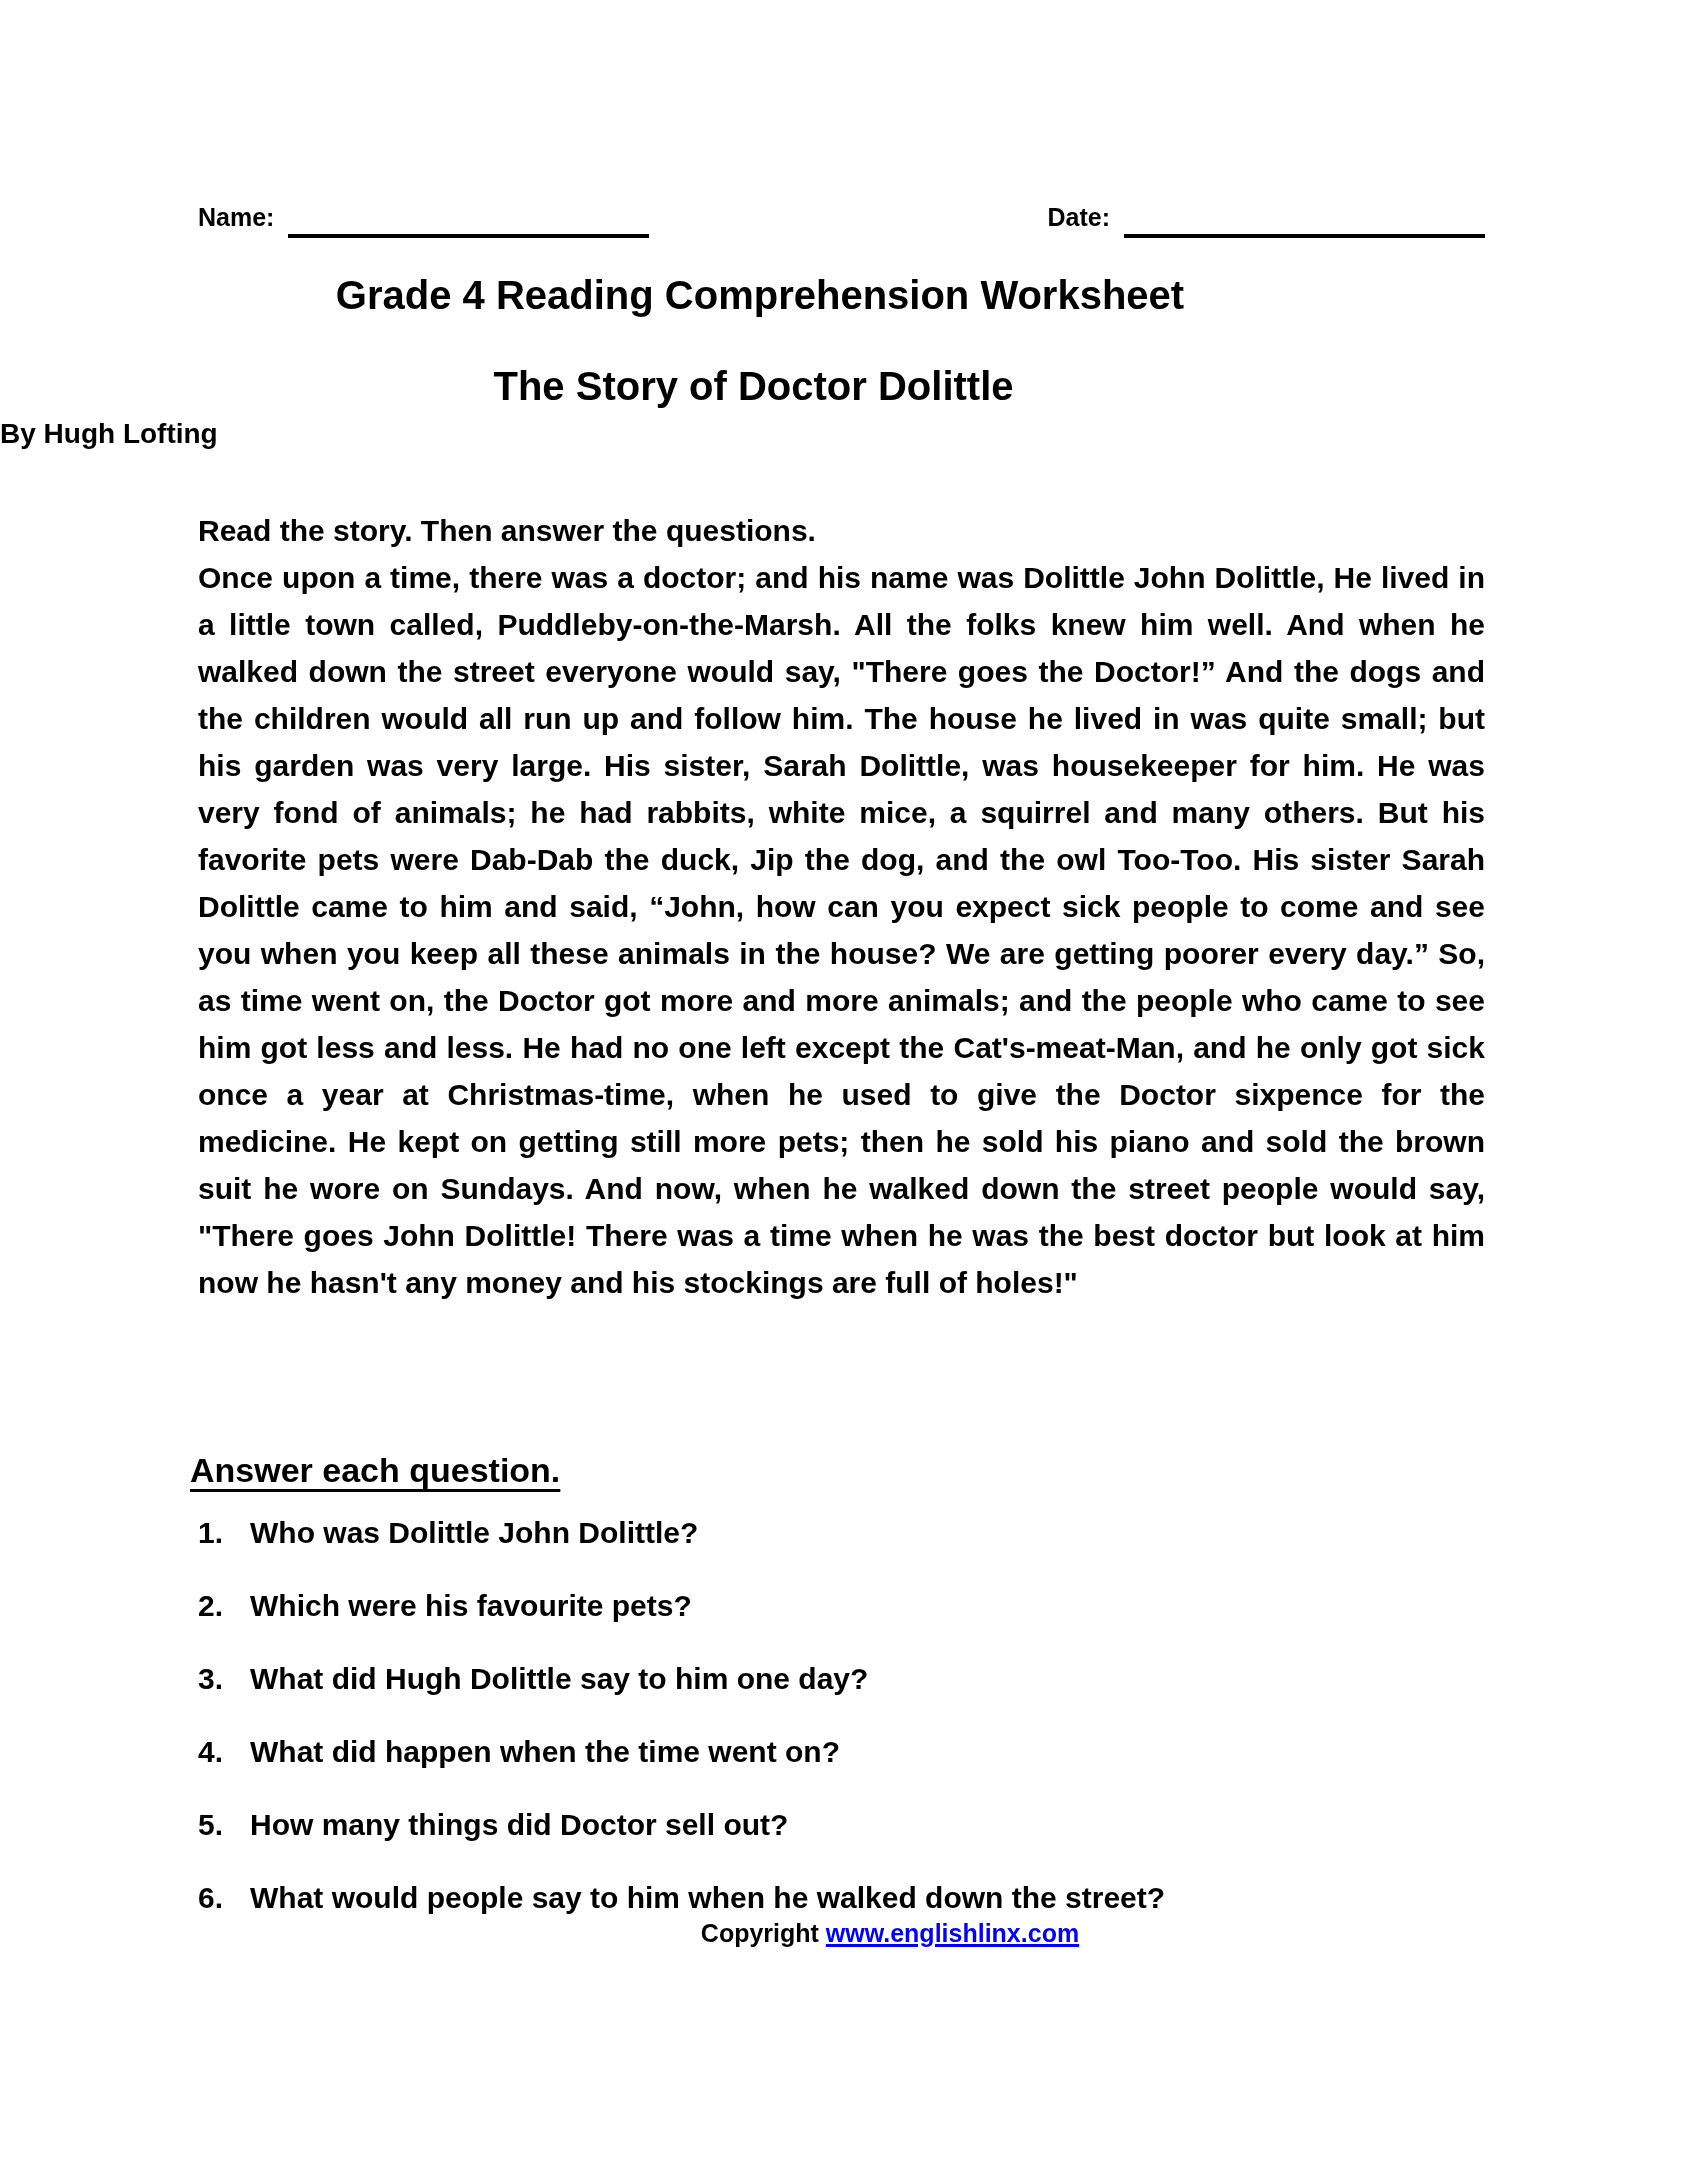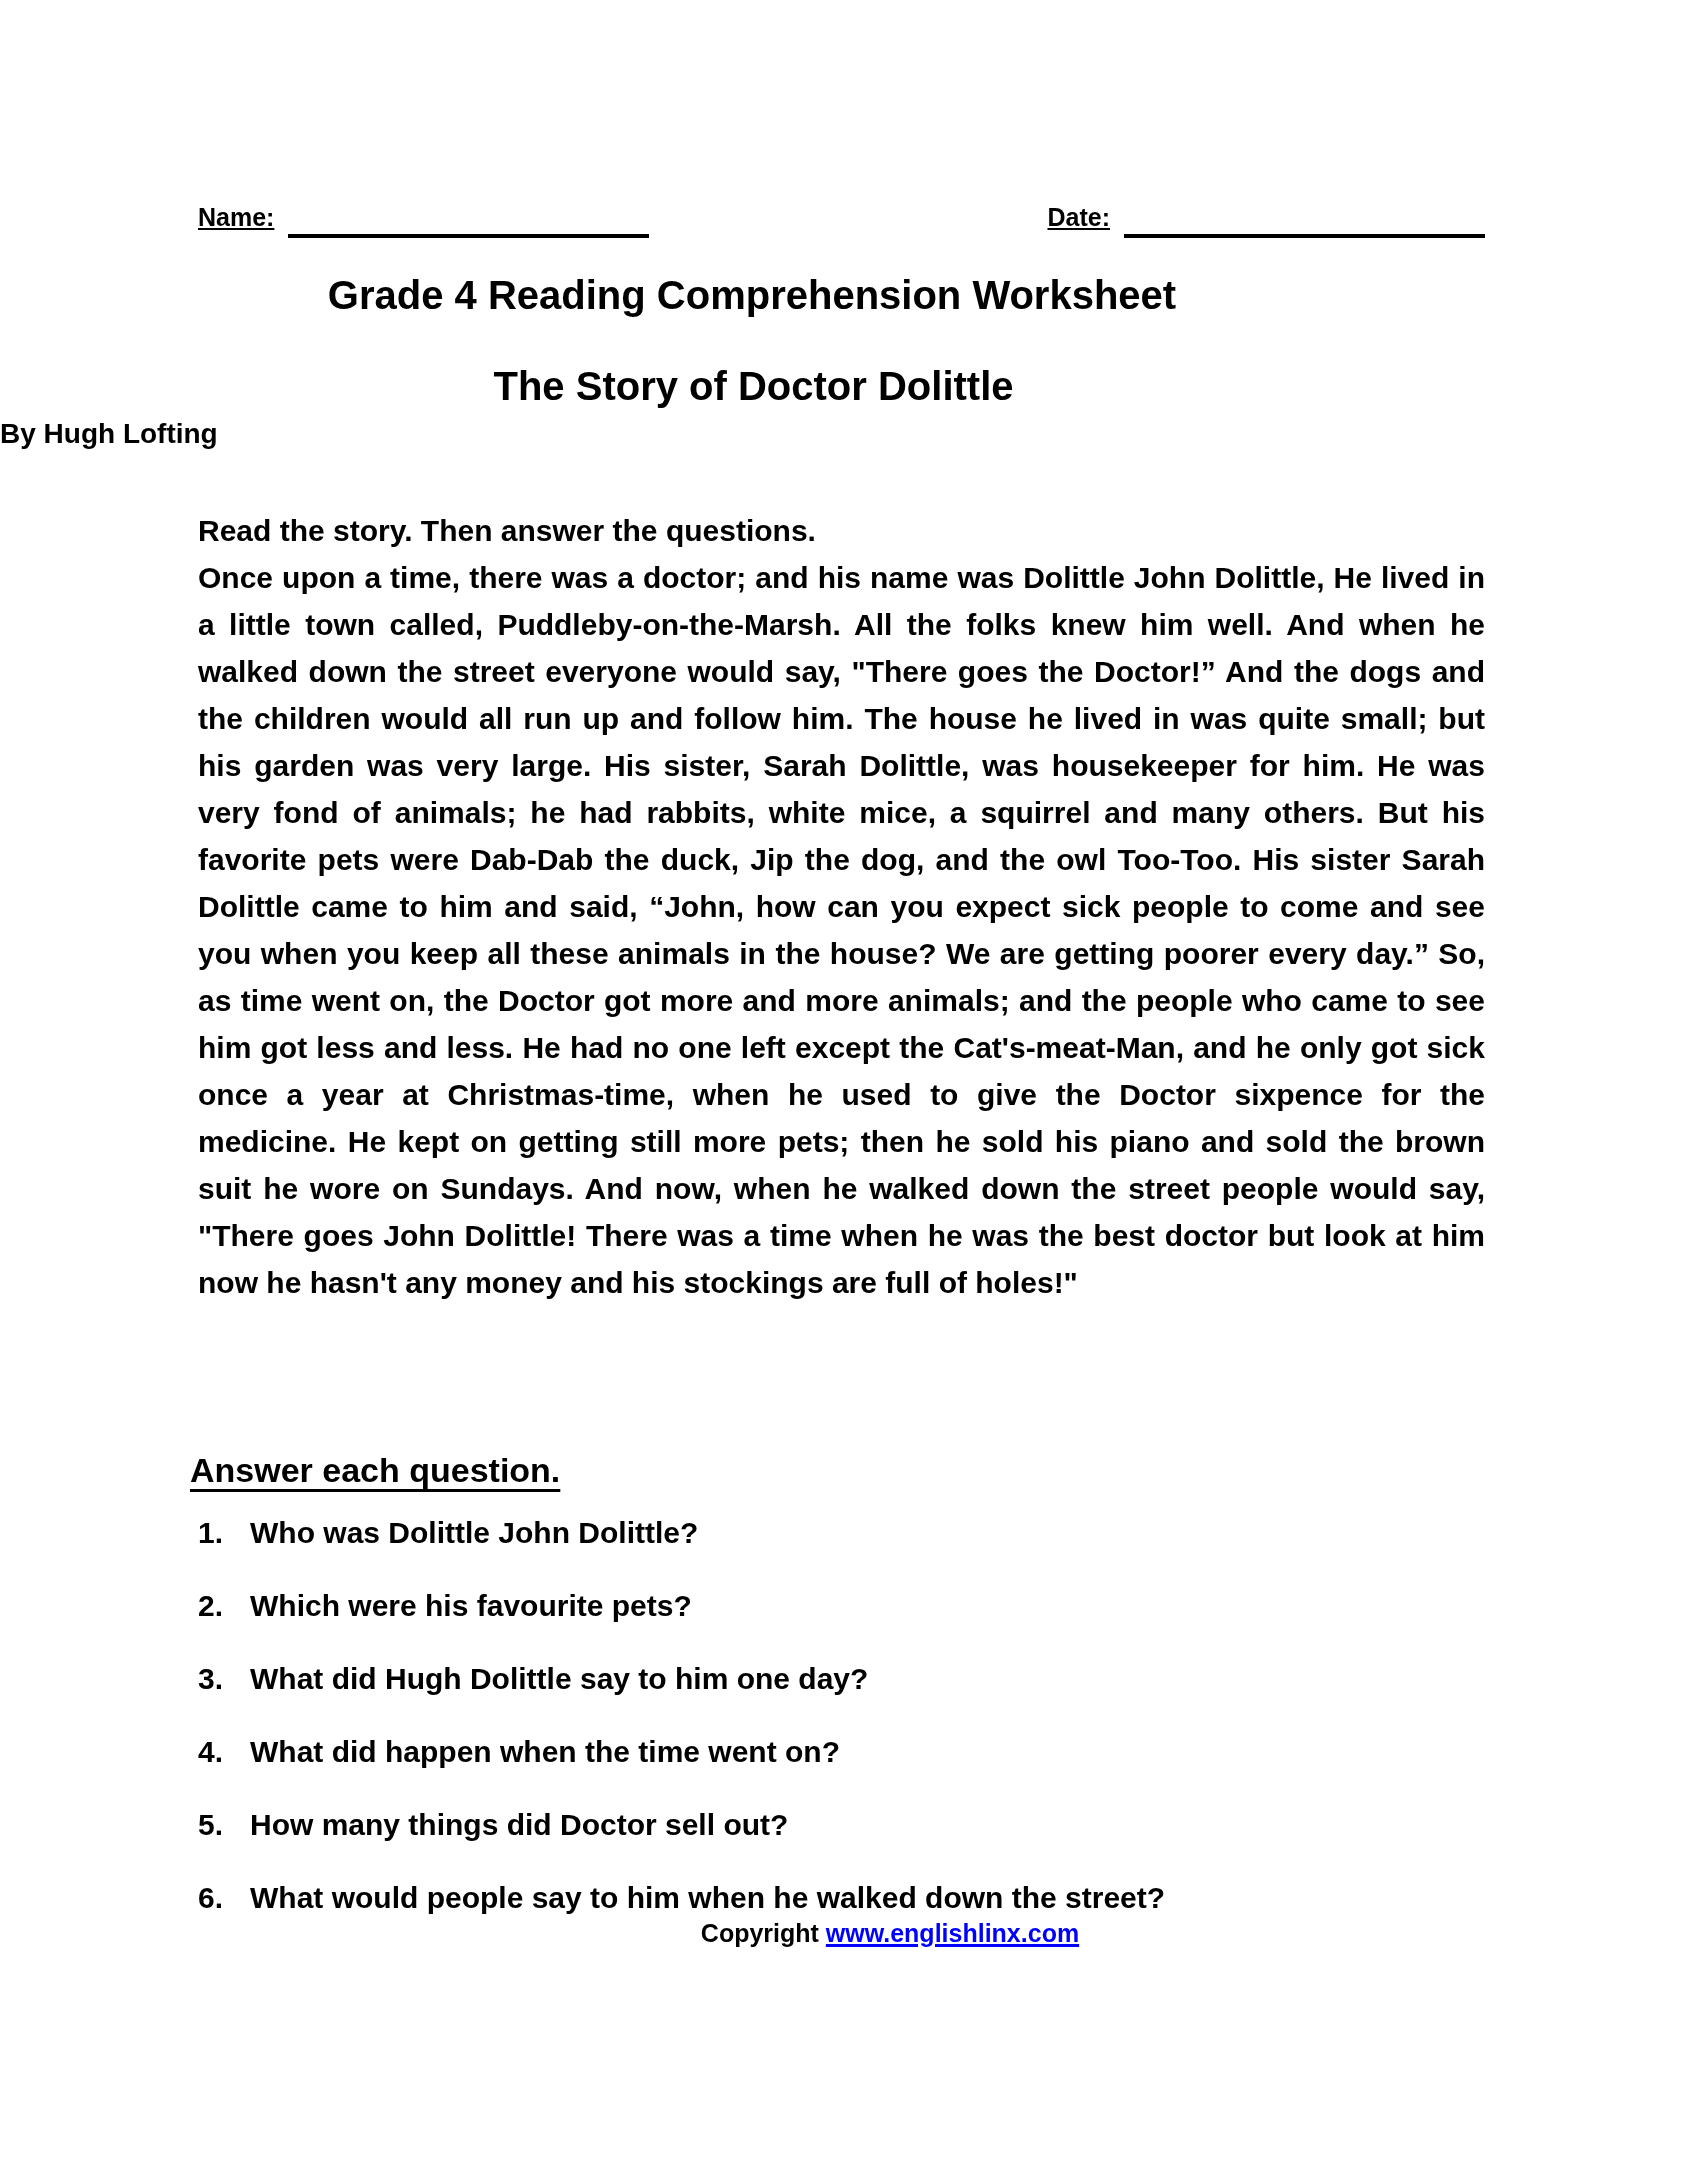--- a/index.html
+++ b/index.html
@@ -13,31 +13,31 @@
     color:#000000;
     overflow:hidden;
   }
   
   .header-row{
     position:absolute;
     top:200px;left:198px;width:1287px;
     display:flex;justify-content:space-between;
     font-size:25px;
   }
-  .field{display:flex;align-items:flex-end;text-decoration:underline;}
+  .field{display:flex;align-items:flex-end;}
   .field-label{line-height:1;padding-bottom:8px;}
   .blank-line{
     display:inline-block;
     width:361px;height:34px;
     border-bottom:4px solid #000;
     margin-left:14px;
   }
   
   .worksheet-title{
-    position:absolute;top:273px;left:0;width:1504px;
+    position:absolute;top:273px;left:8px;width:1504px;
     text-align:center;font-size:40px;line-height:1.1;
   }
   .story-title{
     position:absolute;top:364px;left:0;width:1507px;
     text-align:center;font-size:40px;line-height:1.1;
   }
   .byline{
     position:absolute;top:419px;left:0;width:1683px;
     text-align:left;font-size:28px;line-height:1.1;
   }

